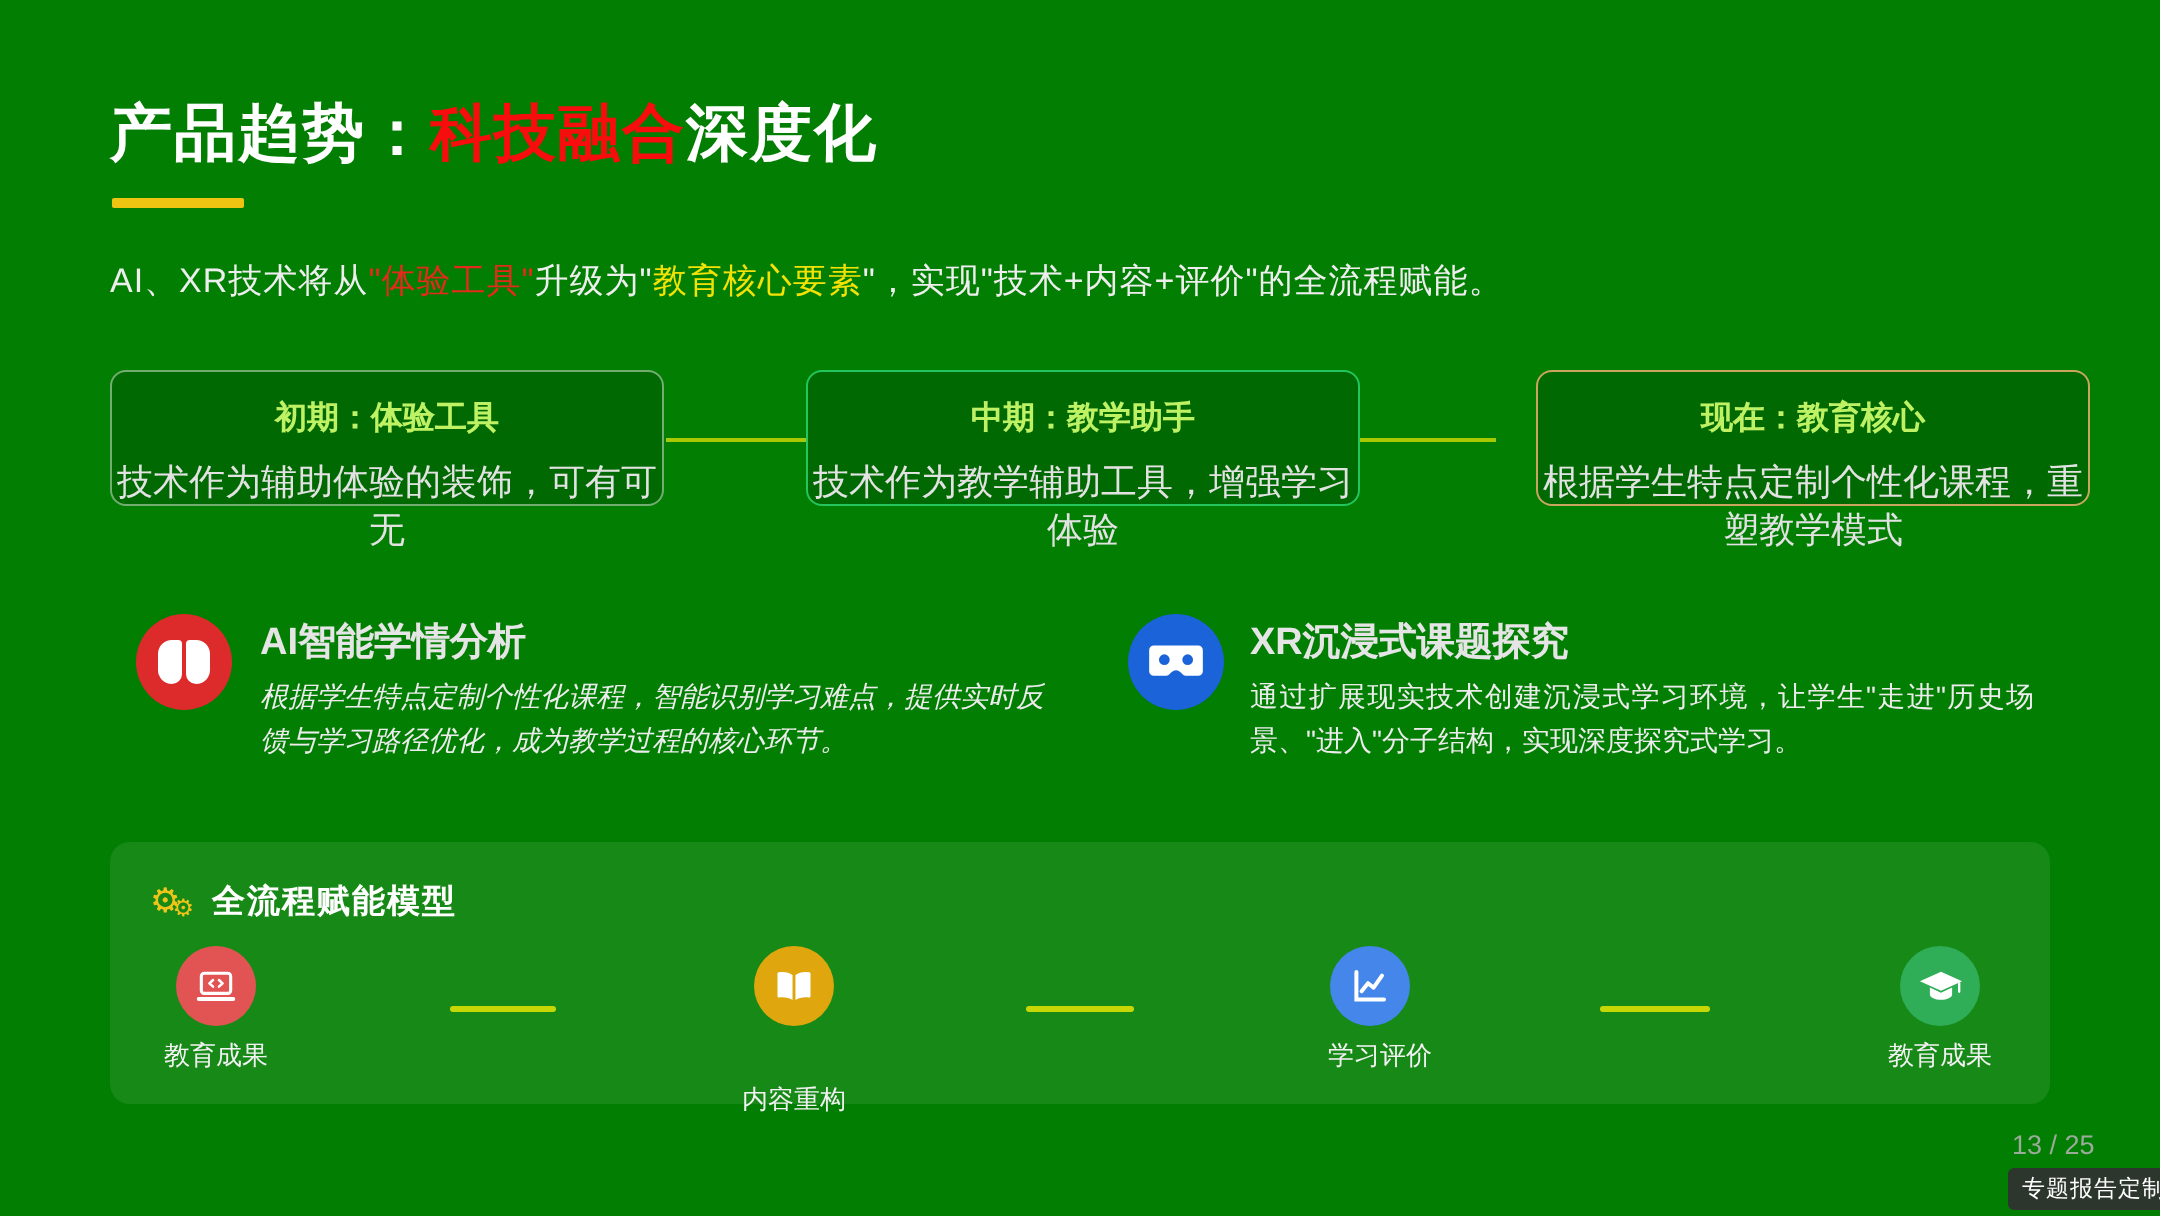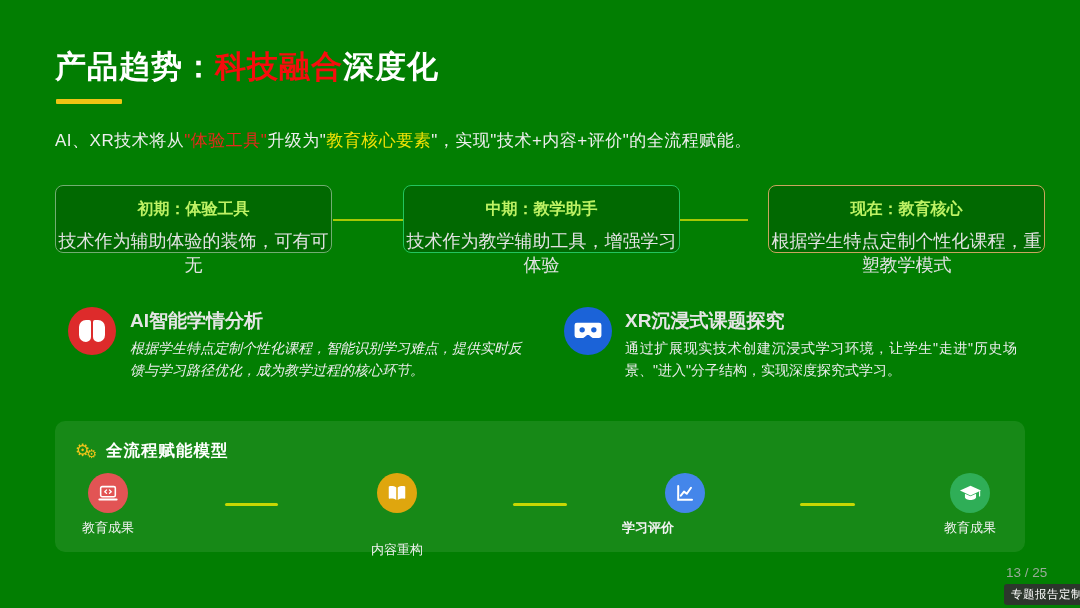--- a/index.html
+++ b/index.html
@@ -92,21 +92,21 @@
   .step-label{
     position:absolute;top:519px;width:96px;text-align:center;
     font-size:13px;color:#f2f2f2;
   }
   .sc-1{left:88px;background:#e25454;}
   .sc-2{left:377px;background:#dfa60e;}
   .sc-3{left:665px;background:#4486ea;}
   .sc-4{left:950px;background:#2fae57;}
   .sl-1{left:60px;}
   .sl-2{left:349px;margin-top:22px;}
-  .sl-3{left:600px;font-weight:bold;}
+  .sl-3{left:642px;}
   .sl-4{left:922px;}
   .sconnector{position:absolute;top:503px;height:3px;background:#c6d703;border-radius:2px;}
   .sconn-1{left:225px;width:53px;}
   .sconn-2{left:513px;width:54px;}
   .sconn-3{left:800px;width:55px;}
 
   
   .page-num{
     position:absolute;left:1006px;top:565px;font-size:13.5px;color:#9aab9a;
   }

